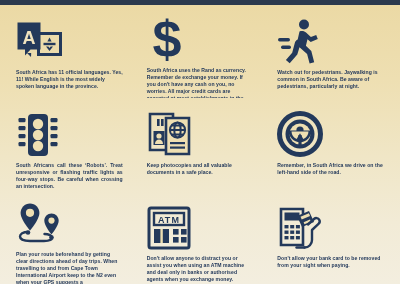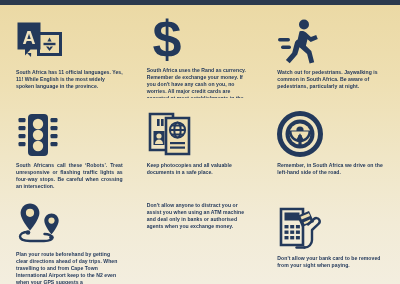--- a/index.html
+++ b/index.html
@@ -186,20 +186,37 @@
           </g>
           <circle cx="35.5" cy="18.6" r="3.1" fill="#EEDFB2"></circle>
           <circle cx="12" cy="30.5" r="2.3" fill="#23395B"></circle>
           <circle cx="35.5" cy="35.5" r="2.3" fill="#23395B"></circle>
         </svg>
       </div>
       <div class="caption">Plan your route beforehand by getting clear directions ahead of day trips. When travelling to and from Cape Town International Airport keep to the N2 even when your GPS suggests a</div>
     </div>
 
     <div class="cell">
+      <div class="icon">
+        <svg width="44" height="44" viewBox="0 0 44 44">
+          <rect x="2" y="2" width="40" height="40" rx="2" fill="none" stroke="#23395B" stroke-width="3"></rect>
+          <rect x="7" y="7" width="30" height="12" fill="none" stroke="#23395B" stroke-width="2.4"></rect>
+          <text x="22" y="16.6" font-family="'Liberation Sans',sans-serif" font-size="9" font-weight="bold" fill="#23395B" text-anchor="middle" letter-spacing="1.1">ATM</text>
+          <g fill="#23395B">
+            <rect x="7" y="23" width="15" height="14"></rect>
+          </g>
+          <rect x="13.4" y="23" width="2.4" height="14" fill="#EEDFB2"></rect>
+          <g fill="#23395B">
+            <rect x="26" y="23" width="5.6" height="5.6"></rect>
+            <rect x="34" y="23" width="5.6" height="5.6"></rect>
+            <rect x="26" y="31" width="5.6" height="5.6"></rect>
+            <rect x="34" y="31" width="5.6" height="5.6"></rect>
+          </g>
+        </svg>
+      </div>
       <div class="caption">Don't allow anyone to distract you or assist you when using an ATM machine and deal only in banks or  authorised agents when you exchange money.</div>
     </div>
 
     <div class="cell">
       <div class="icon">
         <svg width="50" height="46" viewBox="0 0 50 46">
           <g fill="none" stroke="#23395B" stroke-width="2.6">
             <path d="M4 5h22v36H4z"></path>
           </g>
           <rect x="7.5" y="8.5" width="15" height="8" fill="#23395B"></rect>

